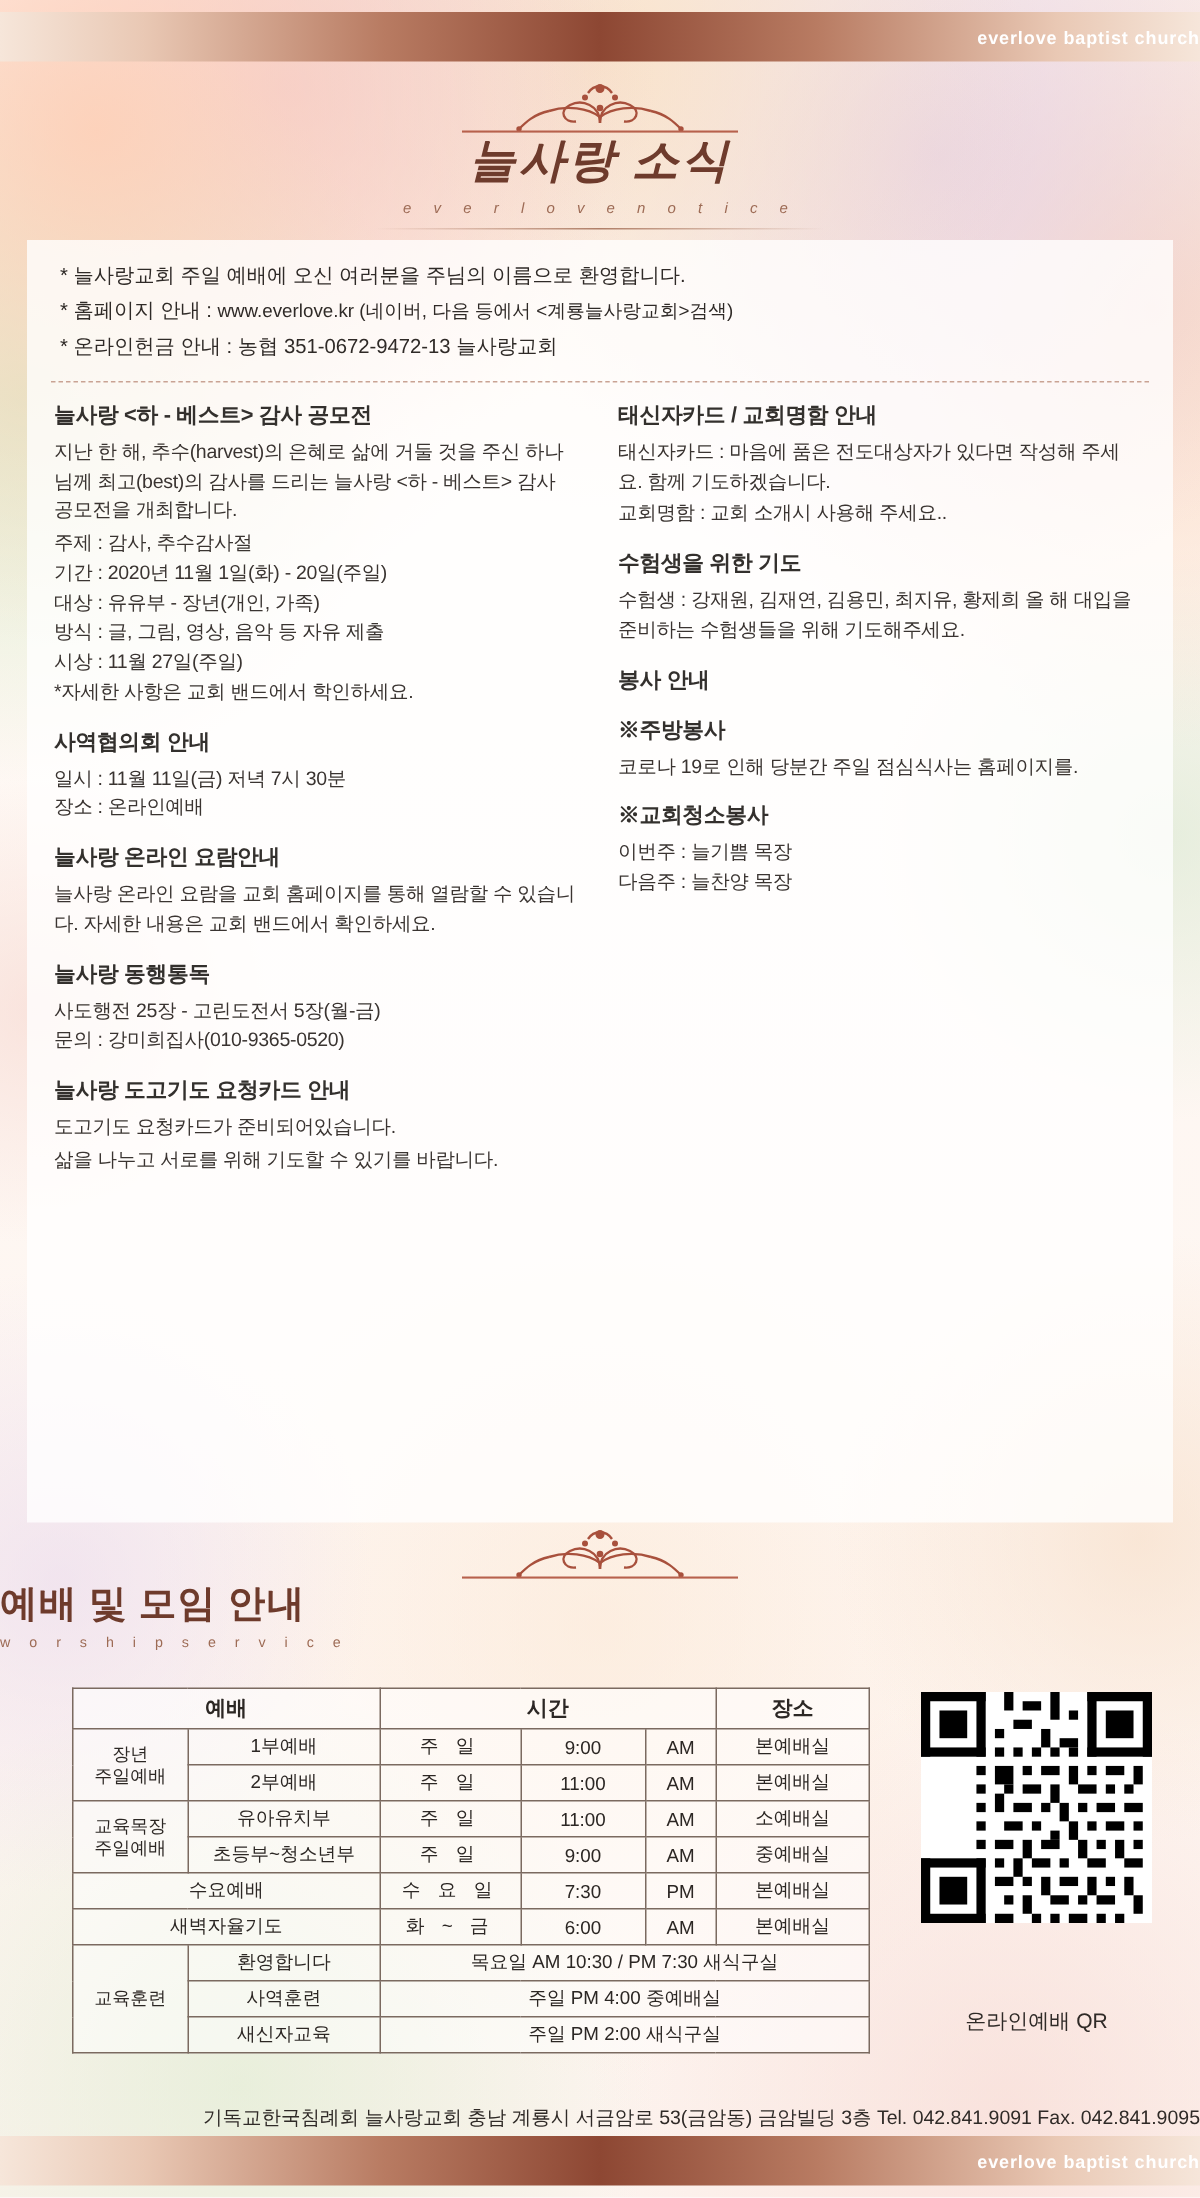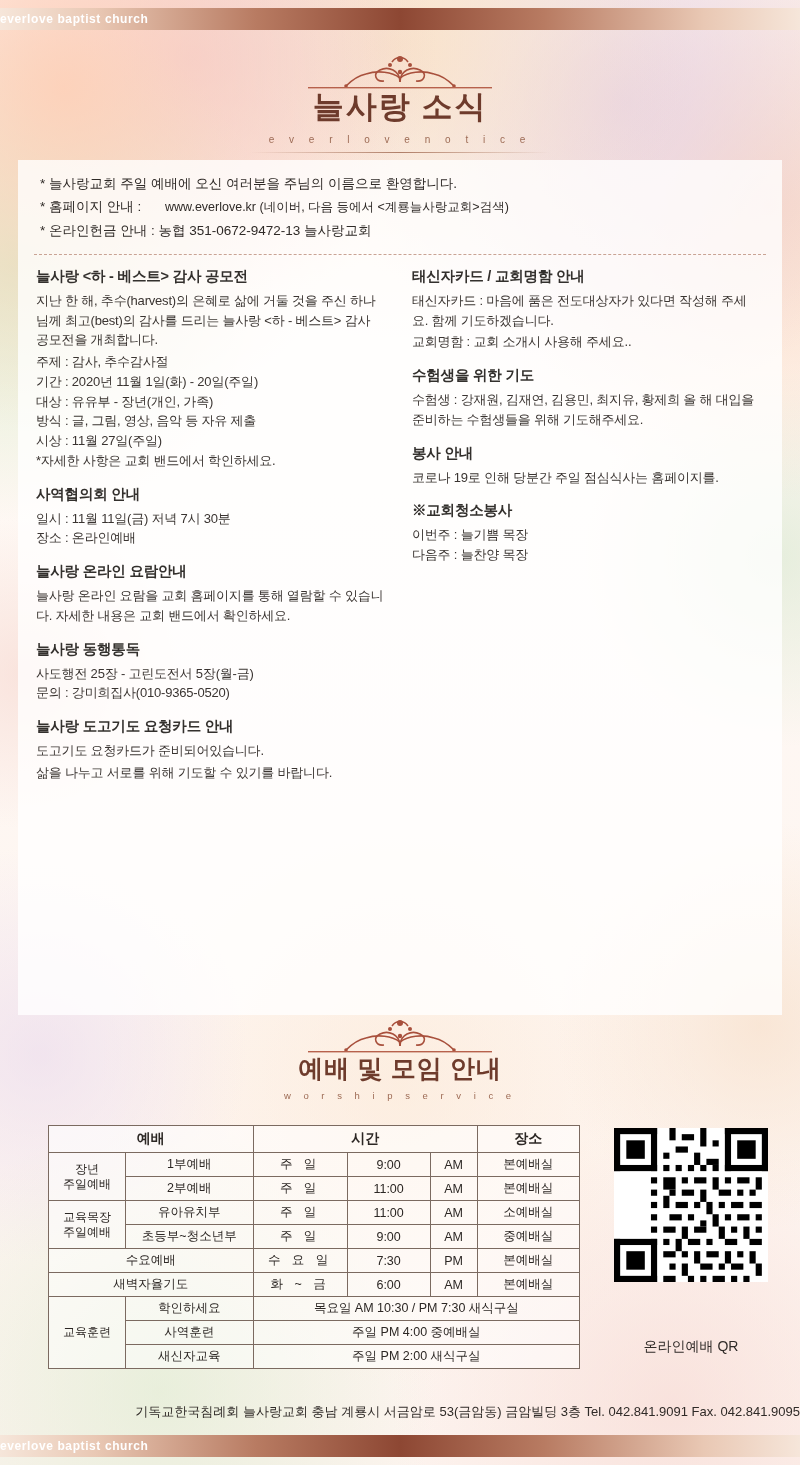--- a/index.html
+++ b/index.html
@@ -30,39 +30,40 @@
       radial-gradient(circle at 95% 70%, rgba(246,220,196,0.6) 0%, rgba(246,220,196,0) 16%),
       radial-gradient(circle at 50% 74%, rgba(252,231,210,0.55) 0%, rgba(252,231,210,0) 26%),
       radial-gradient(circle at 20% 95%, rgba(219,235,206,0.6) 0%, rgba(219,235,206,0) 18%),
       radial-gradient(circle at 84% 96%, rgba(246,214,208,0.6) 0%, rgba(246,214,208,0) 18%),
       linear-gradient(#fffaf6, #fdf4ef);
   }
 
   .bar {
     position: absolute;
     left: 0; right: 0;
-    height: 22px;
+    height: 33px;
     background: linear-gradient(90deg,#f6e6da 0%, #e9c8b4 12%, #b87b62 32%, #8d4733 50%, #b87b62 68%, #e9c8b4 88%, #f6e6da 100%);
     color: #fff;
     font-size: 12px;
     font-weight: bold;
     letter-spacing: 0.6px;
     display: flex;
     align-items: center;
-    justify-content: flex-start;
+    justify-content: flex-end;
     font-family: "Liberation Sans", sans-serif;
   }
   .bar.top { top: 8px; }
   .bar.bottom { bottom: 8px; }
 
   
   .masthead {
     position: absolute;
     top: 48px; left: 0; right: 0;
     text-align: center;
+    font-style: italic;
   }
   .orn {
     display: block;
     margin: 0 auto;
     width: 240px;
     height: 42px;
   }
   .masthead-title {
     font-family: "Liberation Serif", serif;
     font-size: 31px;
@@ -93,21 +94,21 @@
     height: 855px;
     background: rgba(255,255,255,0.78);
   }
 
   .greet {
     padding: 12px 20px 4px 22px;
     font-size: 13.5px;
     color: #2f2a27;
     line-height: 1.72;
   }
-  .greet .small { font-size: 12.5px; margin-left: 20px; }
+  .greet .small { font-size: 12.5px; }
   .dashline {
     margin: 8px 16px 0 16px;
     border-top: 1px dashed #c9a394;
     height: 0;
   }
 
   .cols {
     display: flex;
     padding: 12px 18px 0 18px;
     gap: 28px;
@@ -129,21 +130,21 @@
     color: #3a3431;
     letter-spacing: -0.2px;
   }
   .lines p.body { margin: 0; }
 
   
   .worship {
     position: absolute;
     left: 0; right: 0;
     top: 1012px;
-    text-align: center;
+    text-align: left;
   }
   .worship-title {
     font-family: "Liberation Serif", serif;
     font-size: 25px;
     font-weight: bold;
     color: #6e3b2c;
     letter-spacing: 1px;
     margin-top: -2px;
   }
   .worship-sub {
@@ -297,20 +298,21 @@
     <div class="col">
       <h3 class="sec">태신자카드 / 교회명함 안내</h3>
       <p class="body">태신자카드 : 마음에 품은 전도대상자가 있다면 작성해 주세요. 함께 기도하겠습니다.</p>
       <p class="body">교회명함 : 교회 소개시 사용해 주세요..</p>
 
       <h3 class="sec">수험생을 위한 기도</h3>
       <p class="body">수험생 : 강재원, 김재연, 김용민, 최지유, 황제희 올 해 대입을 준비하는 수험생들을 위해 기도해주세요.</p>
 
       <h3 class="sec">봉사 안내</h3>
 
+      <h3 class="sec">※주방봉사</h3>
       <p class="body">코로나 19로 인해 당분간 주일 점심식사는 홈페이지를.</p>
 
       <h3 class="sec">※교회청소봉사</h3>
       <div class="lines">
         <p class="body">이번주 : 늘기쁨 목장</p>
         <p class="body">다음주 : 늘찬양 목장</p>
       </div>
     </div>
 
   </div>
@@ -400,21 +402,21 @@
       <tr>
         <td class="name" colspan="2">새벽자율기도</td>
         <td class="day">화  ~  금</td>
         <td>6:00</td>
         <td>AM</td>
         <td>본예배실</td>
       </tr>
 
       <tr>
         <td class="lbl" rowspan="3">교육훈련</td>
-        <td class="name">학인하세요</td>
+        <td class="name">환영합니다</td>
         <td class="wide" colspan="4">목요일  AM 10:30 / PM 7:30  새식구실</td>
       </tr>
       <tr>
         <td class="name">사역훈련</td>
         <td class="wide" colspan="4">주일 PM 4:00   중예배실</td>
       </tr>
       <tr>
         <td class="name">새신자교육</td>
         <td class="wide" colspan="4">주일 PM 2:00   새식구실</td>
       </tr>

